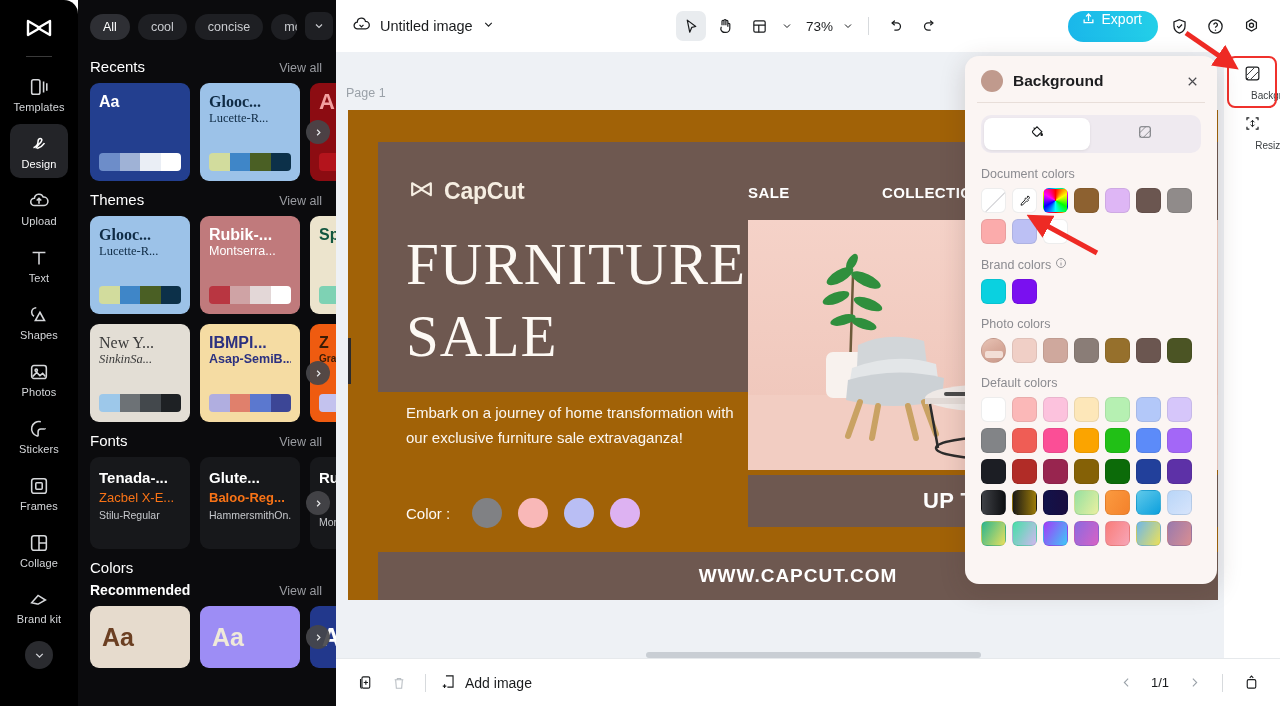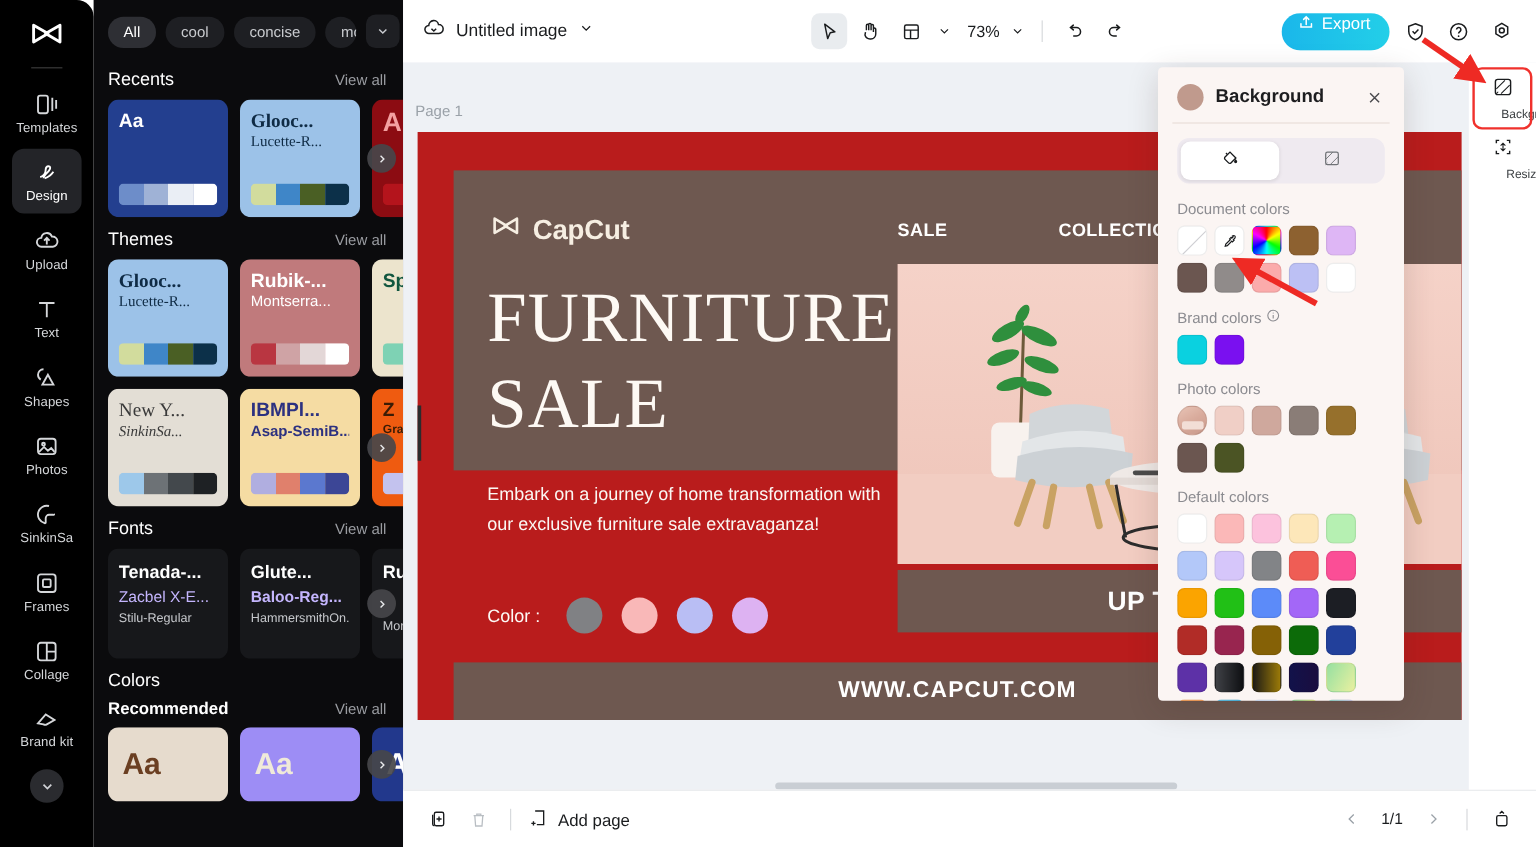--- a/index.html
+++ b/index.html
@@ -79,21 +79,21 @@
     position: absolute; top: 50%; transform: translateY(-50%); right: 6px;
     width: 24px; height: 24px; border-radius: 50%; background: rgba(70,70,74,.92);
     display: flex; align-items: center; justify-content: center; color: #e7e8ea;
     font-size: 12px; cursor: pointer; z-index: 3;
   }
   .font-card {
     width: 100px; height: 92px; border-radius: 9px; background: #17181b; flex: 0 0 auto;
     padding: 12px 9px; display: flex; flex-direction: column; gap: 4px; cursor: pointer; overflow: hidden;
   }
   .font-card .f1 { color:#fff; font-size: 15px; font-weight: bold; white-space: nowrap; overflow:hidden; }
-  .font-card .f2 { color:#c4b5fd; font-size: 13px; white-space: nowrap; overflow:hidden; }
+  .font-card .f2 { color:#f97316; font-size: 13px; white-space: nowrap; overflow:hidden; }
   .font-card .f3 { color:#c6c8cc; font-size: 10.5px; white-space: nowrap; overflow:hidden; }
   .color-card {
     width: 100px; height: 62px; border-radius: 9px; flex: 0 0 auto;
     display: flex; align-items: center; padding: 0 12px; cursor: pointer; overflow:hidden;
   }
   .color-card span { font-size: 25px; font-weight: bold; }
 
   
   .main { position: absolute; left: 336px; top: 0; width: 944px; height: 706px; background: #eef1f5; }
   .topbar {
@@ -117,21 +117,21 @@
     height: 31px; padding: 0 16px 0 13px; cursor: pointer; border: none;
     background-image: linear-gradient(90deg,#1ab7ea,#23cfe8);
   }
   .ic-btn { width: 30px; height: 30px; display:flex; align-items:center; justify-content:center; color:#1a1c1e; cursor:pointer; }
 
   .page-label { position:absolute; left: 10px; top: 86px; font-size: 12.5px; color:#9aa1a8; }
 
   
   .canvas {
     position: absolute; left: 12px; top: 110px; width: 870px; height: 490px;
-    background: #b91c1c; overflow: hidden;
+    background: #a16207; overflow: hidden;
   }
   .cv-topband { position:absolute; left: 30px; top: 32px; width: 840px; height: 250px; background: #6e5850; }
   .cv-logo { position:absolute; left: 60px; top: 68px; display:flex; align-items:center; gap: 9px; }
   .cv-logo-text { color:#f6eee2; font-size: 23px; font-weight: bold; letter-spacing:-.2px; }
   .cv-menu { position:absolute; top: 74px; color:#ffffff; font-size: 15px; font-weight: bold; letter-spacing:.4px; }
   .cv-h1 {
     position:absolute; left: 58px; top: 118px; color:#fdf9f4;
     font-family:"Liberation Serif", serif; font-size: 59px; line-height: 72px; letter-spacing: 1px;
   }
   .cv-photo { position:absolute; left: 400px; top: 110px; width: 470px; height: 250px; overflow:hidden; background:#f0c8bd; }
@@ -176,22 +176,22 @@
   }
   .rt-item {
     width: 46px; height: 48px; border-radius: 8px; display:flex; flex-direction:column;
     align-items:center; justify-content:center; gap:3px; color:#1a1c1e; cursor:pointer;
   }
   .rt-item .rt-label { font-size: 10px; line-height: 11px; color:#3c4043; max-width: 44px; overflow:hidden; white-space:nowrap; text-align:left;margin-left:37px; }
   .rt-highlight { outline: 2.5px solid #f0312c; border-radius: 6px; }
 
   
   .bg-panel {
-    position:absolute; left: 965px; top: 56px; width: 205px; height: 528px;
-    background:#fbf5f3; border-radius: 4px;
+    position:absolute; left: 965px; top: 56px; width: 252px; height: 528px;
+    background:#fbf5f3; border-radius: 14px;
     box-shadow: 0 6px 26px rgba(60,40,35,.18);
     padding: 14px 16px 10px 16px; overflow:hidden;
   }
   .bg-head { display:flex; align-items:center; gap: 10px; padding-bottom: 10px; }
   .bg-swatch-circle { width: 22px; height: 22px; border-radius:50%; background:#c09a8d; }
   .bg-title { font-size: 15.5px; font-weight: bold; color:#1d1d1f; flex:1; }
   .bg-close { color:#4a4a4e; cursor:pointer; width:18px; height:18px; display:flex; align-items:center; justify-content:center; }
   .bg-rule { height:1px; background:#e8ded9; margin: 0 -4px 12px; }
   .bg-tabs {
     display:flex; background:#efeaf0; border-radius: 10px; padding: 3px; gap: 3px; margin-bottom: 14px;
@@ -299,21 +299,21 @@
       </span>
       <span class="ri-label">Photos</span>
     </div>
 
     <div class="rail-item">
       <span>
         <svg class="rail-icon" viewBox="0 0 24 24" fill="none" stroke="currentColor" stroke-width="1.7">
           <path d="M14 4a8 8 0 10-4 15.6c.7.2 1-.2 1-.7V15c0-1.6 1.4-3 3-3h3.9c.5 0 .9-.3.7-.9"></path>
         </svg>
       </span>
-      <span class="ri-label">SinkinSa</span>
+      <span class="ri-label">Stickers</span>
     </div>
 
     <div class="rail-item">
       <span>
         <svg class="rail-icon" viewBox="0 0 24 24" fill="none" stroke="currentColor" stroke-width="1.7">
           <rect x="4" y="4" width="16" height="16" rx="2.5"></rect>
             <rect x="8.5" y="8.5" width="7" height="7" rx="1"></rect>
         </svg>
       </span>
       <span class="ri-label">Frames</span>
@@ -726,21 +726,21 @@
           </svg>
         </div>
         <span class="divider-v"></span>
         <div class="addpage">
           <span>
             <svg width="17" height="17" viewBox="0 0 24 24" fill="none" stroke="#1a1c1e" stroke-width="1.6">
               <path d="M7 4h10v16H9"></path>
                 <path d="M5 16v5M2.5 18.5h5"></path>
             </svg>
           </span>
-          <span>Add page</span>
+          <span>Add image</span>
         </div>
       </div>
       <div class="bb-right">
         <div class="tb-btn">
           <svg width="13" height="13" viewBox="0 0 24 24" fill="none" stroke="#9aa1a8" stroke-width="2">
               <path d="M15 5l-7 7 7 7"></path>
             </svg>
         </div>
         <span class="pg-count">1/1</span>
         <div class="tb-btn">

